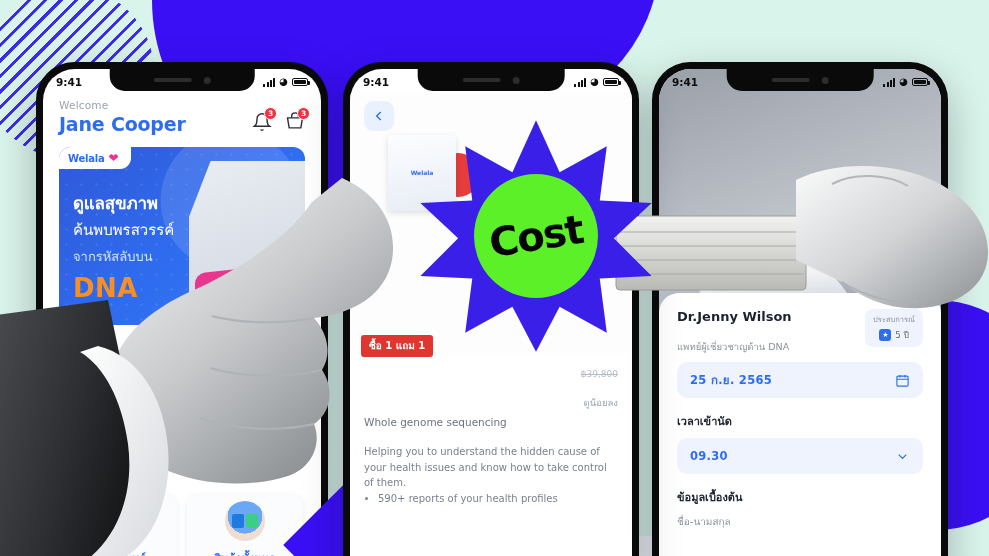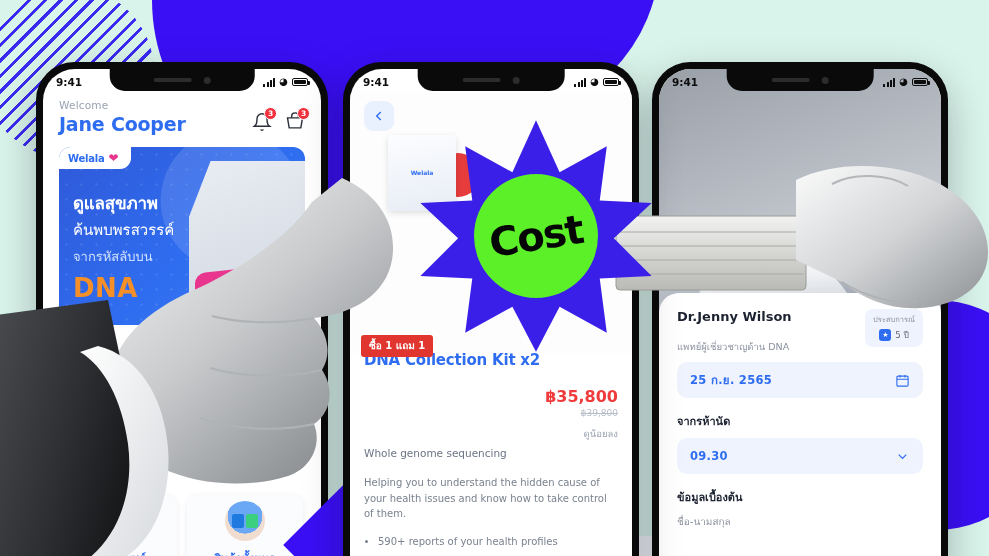--- a/index.html
+++ b/index.html
@@ -139,24 +139,24 @@
   .pb-red { position:absolute; left:86px; top:60px; width:44px; height:44px; background:#e63c3c; border-radius:50%; }
   .pb-tag {
     position:absolute; left:11px; top:266px; background:#e0362f; color:#fff;
     font-size:10px; padding:3px 8px 4px; border-radius:3px; z-index:8; font-weight:bold;
   }
   .pb-content { position:absolute; left:0; right:0; top:282px; padding:0 14px; }
   .pb-title { font-size:15px; font-weight:bold; color:#2f6df0; letter-spacing:-.2px; }
   .pb-price { text-align:right; margin-top:18px; }
   .pb-price .now { font-size:16px; font-weight:bold; color:#ef3b3b; }
   .pb-price .was { font-size:9px; color:#b6bdc8; text-decoration:line-through; margin-top:2px; }
-  .pb-more { text-align:right; font-size:9.5px; color:#9aa3b2; margin-top:8px; }
+  .pb-more { text-align:right; font-size:9.5px; color:#9aa3b2; margin-top:16px; }
   .pb-sub { font-size:10.5px; color:#6c7484; margin-top:6px; }
   .pb-desc { font-size:10px; color:#7a828f; line-height:1.55; margin-top:16px; }
-  .pb-list { margin-top:12px; padding-left:14px; }
+  .pb-list { margin-top:0; padding-left:14px; }
   .pb-list li { font-size:10px; color:#7a828f; line-height:1.55; margin-bottom:2px; }
 
   
   #phoneC { left:652px; top:62px; width:296px; height:540px; }
   .pc-photo { position:absolute; inset:0;
     background:linear-gradient(160deg,#9aa0a8 0%,#c6cbd2 38%,#7e858d 70%,#5a6068 100%); }
   .pc-photo .pc-white { position:absolute; left:14%; top:34%; width:60%; height:40%;
     background:linear-gradient(150deg,#fdfdfd,#dfe3e8); border-radius:40% 50% 30% 45%; transform:rotate(-14deg); }
   .pc-card {
     position:absolute; left:0; right:0; bottom:0; top:224px;
@@ -319,23 +319,21 @@
 
       <div class="pb-back">
         <svg viewBox="0 0 24 24" fill="none" stroke="currentColor" stroke-width="2.4" width="14" height="14">
             <path d="M15 5l-7 7 7 7"></path>
           </svg>
       </div>
 
       <div class="pb-tag">ซื้อ 1 แถม 1</div>
 
       <div class="pb-content">
-        <div class="pb-title">DNA Collection Kit x2</div>
         <div class="pb-price">
-          <div class="now">฿35,800</div>
           <div class="was">฿39,800</div>
         </div>
         <div class="pb-more">ดูน้อยลง</div>
         <div class="pb-sub">Whole genome sequencing</div>
         <div class="pb-desc">Helping you to understand the hidden cause of your health issues and know how to take control of them.</div>
         <ul class="pb-list">
           <li>590+ reports of your health profiles</li>
 
         </ul>
       </div>
@@ -383,21 +381,21 @@
         <div class="pc-field">
           <span class="v">25 ก.ย. 2565</span>
           <span class="i">
             <svg viewBox="0 0 24 24" fill="none" stroke="currentColor" stroke-width="1.8">
                 <rect x="3" y="5" width="18" height="16" rx="2"></rect>
                 <path d="M3 10h18M8 3v4M16 3v4"></path>
               </svg>
           </span>
         </div>
 
-        <div class="pc-lab">จากรห้านัด</div>
+        <div class="pc-lab">เวลาเข้านัด</div>
         <div class="pc-field">
           <span class="v">09.30</span>
           <span class="i">
             <svg viewBox="0 0 24 24" fill="none" stroke="currentColor" stroke-width="2">
                 <path d="M6 9l6 6 6-6"></path>
               </svg>
           </span>
         </div>
 
         <div class="pc-lab">ข้อมูลเบื้องต้น</div>

